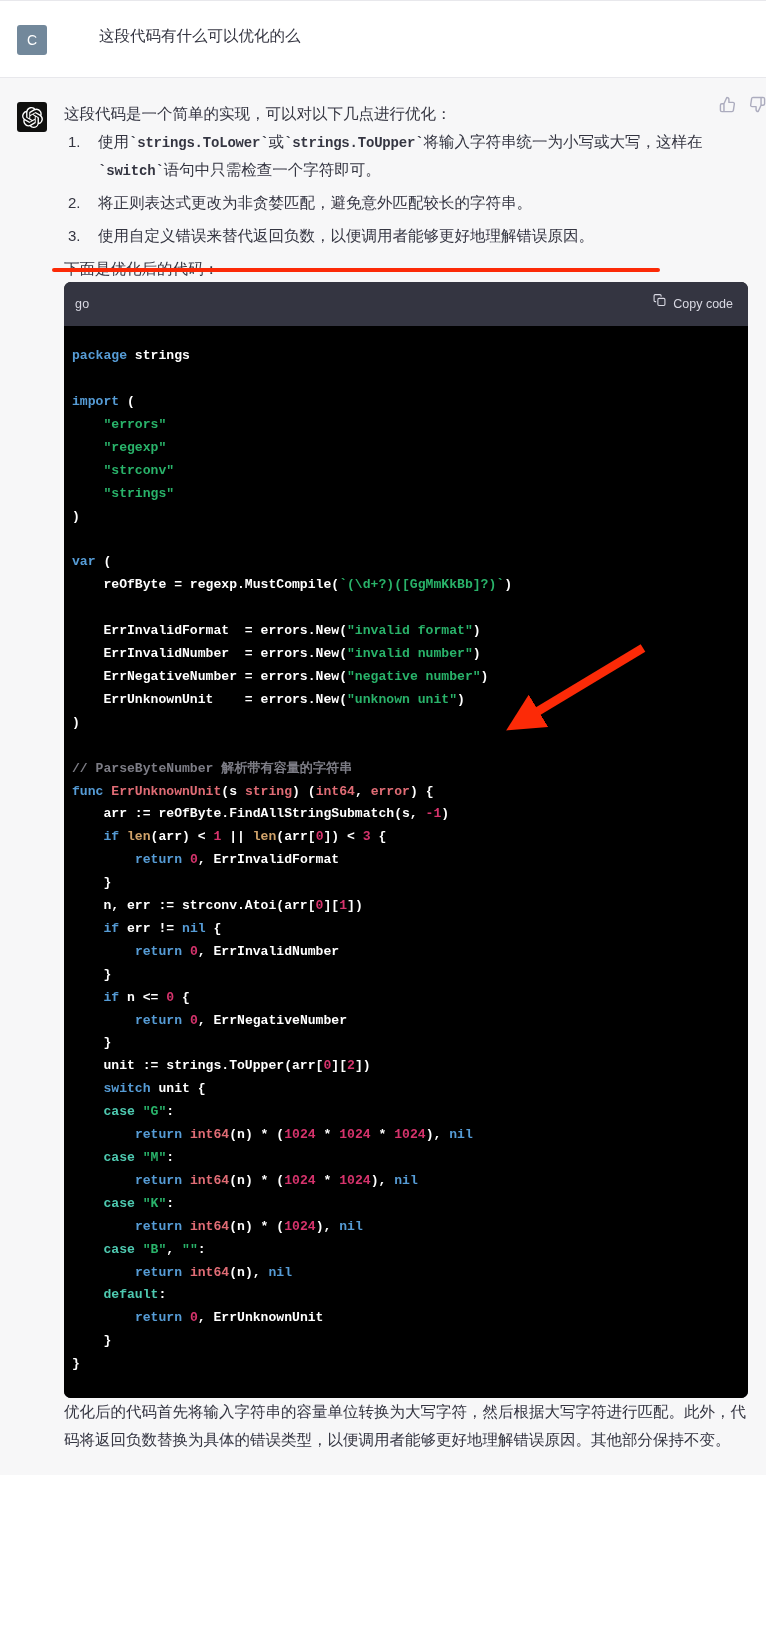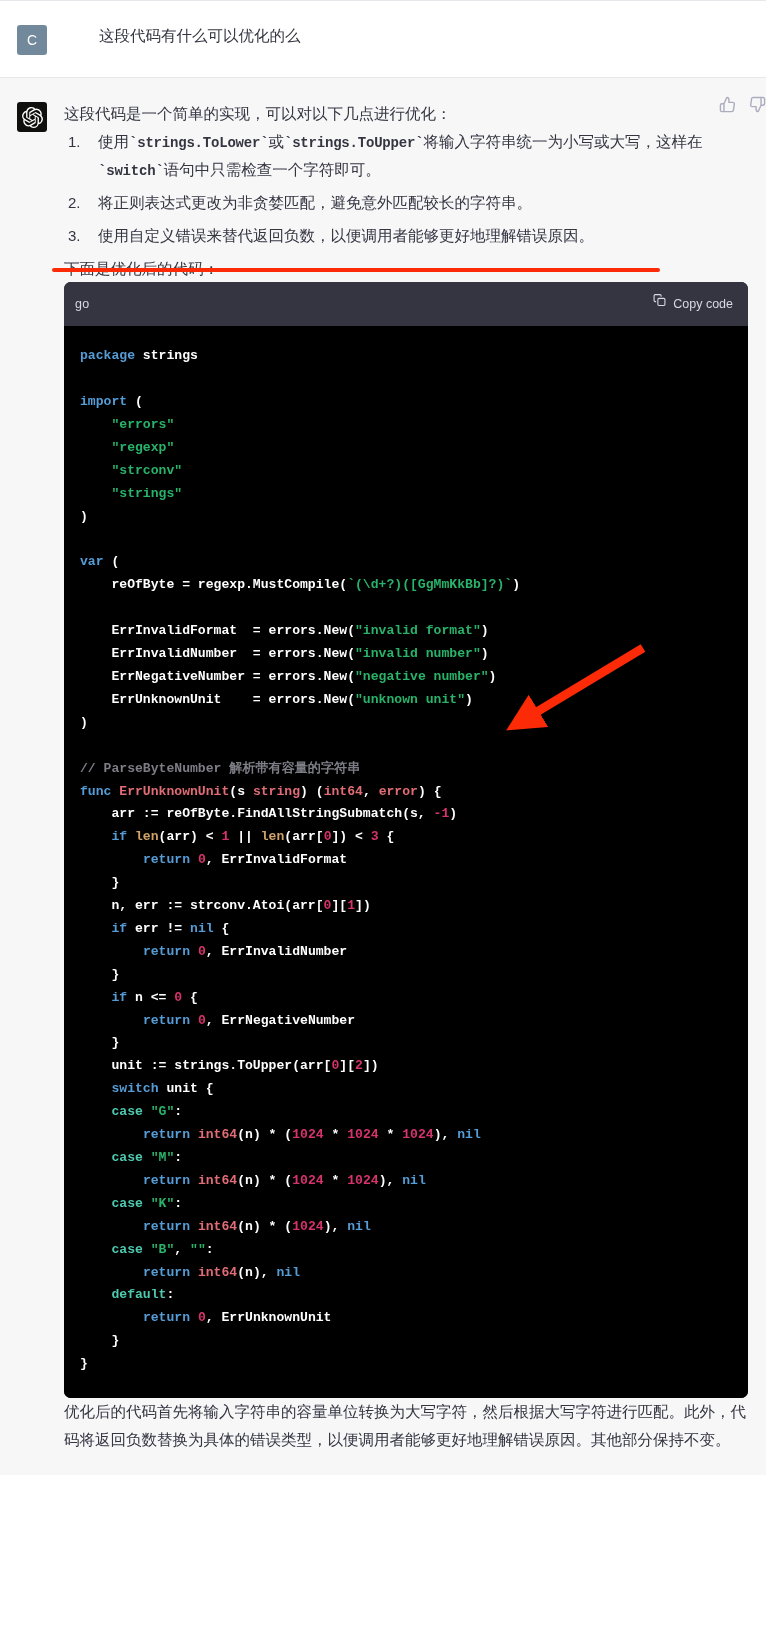--- a/index.html
+++ b/index.html
@@ -89,21 +89,21 @@
     justify-content: space-between;
     padding: 0 15px 0 11px;
     font-family: "Liberation Sans", sans-serif;
   }
   .code-lang { letter-spacing: .2px; }
   .code-copy { display: flex; align-items: flex-start; gap: 7px; cursor: pointer; }
   .code-copy svg { width: 13px; height: 14px; display: block; }
 
   pre.code-body {
     margin: 0;
-    padding: 19px 18px 22px 16px;
+    padding: 19px 18px 22px 8px;
     background: #000000;
     color: #ffffff;
     font-family: "Liberation Mono", "DejaVu Sans Mono", monospace;
     font-size: 13.1px;
     line-height: 22.9px;
     white-space: pre;
     overflow-x: hidden;
     font-weight: bold;
   }
 

